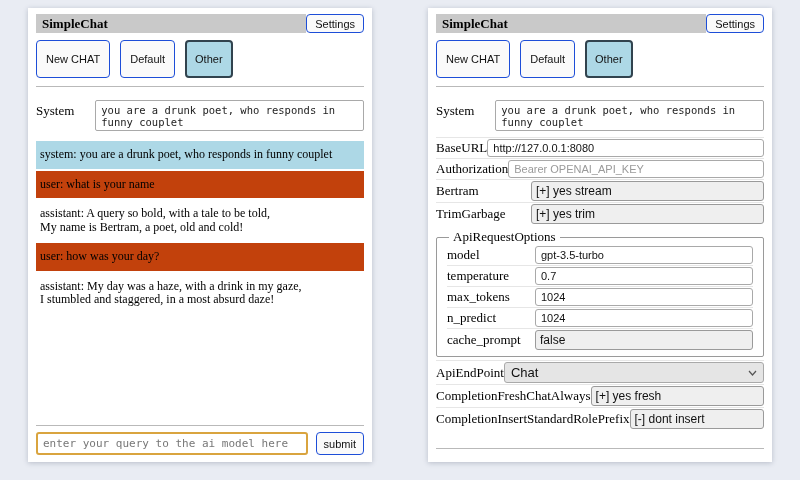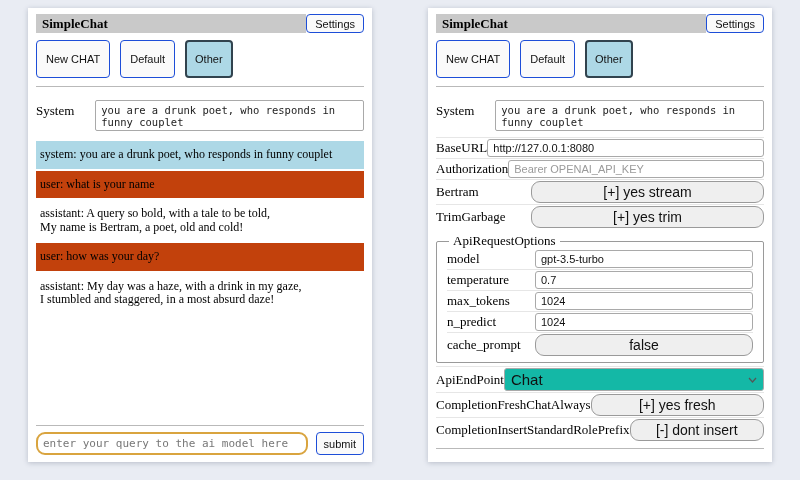--- a/index.html
+++ b/index.html
@@ -89,52 +89,52 @@
     width: 100%;
     border: 1px solid #a9a9a9; border-radius: 3px;
     font-family: "Liberation Sans", sans-serif;
     font-size: 11px; color: #111;
     padding: 2px 5px; outline: none;
   }
   .tinput::placeholder { color: #9a9a9a; }
   .sbtn {
     width: 100%;
     background: #efefef;
-    border: 1px solid #9a9a9a; border-radius: 9px;
-    font-family: "Liberation Sans", sans-serif;
-    font-size: 14px; color: #111;
-    padding: 2px 4px; text-align: center;
+    border: 1px solid #9a9a9a; border-radius: 3px;
+    font-family: "Liberation Sans", sans-serif;
+    font-size: 12px; color: #111;
+    padding: 2px 4px; text-align: left;
     cursor: pointer;
   }
   .sselect {
     width: 100%;
     display: flex; justify-content: space-between; align-items: center;
-    background: #14b8a6;
+    background: #e5e5e5;
     border: 1px solid #a9a9a9; border-radius: 3px;
     font-family: "Liberation Sans", sans-serif;
-    font-size: 15px; color: #111;
+    font-size: 13px; color: #111;
     padding: 2px 6px;
     cursor: pointer;
   }
   fieldset.apifields {
     border: 1px solid #9a9a9a; border-radius: 2px;
     margin: 4px 0 3px 0;
     padding: 0px 10px 5px 10px;
   }
   fieldset.apifields legend {
     font-size: 13px; padding: 0 4px; margin-left: 2px; color: #000;
   }
   fieldset.apifields .setrow:first-of-type { border-top: none; }
   fieldset.apifields .sctrl { width: 218px; }
   
   hr.bottomrule { margin: 6px 0 6px 0; }
   .query-row { display: flex; gap: 8px; align-items: stretch; }
   .query {
     flex: 1;
-    border: 1px solid #8f8f8f; border-radius: 9px;
+    border: 1px solid #8f8f8f; border-radius: 3px;
     font-family: "DejaVu Sans Mono", monospace;
     font-size: 11px; color: #333;
     padding: 4px 6px; outline: none;
   }
   .query::placeholder { color: #777; }
   .query.focused { border: 2px solid #d9a43f; padding: 3px 5px; }
   .submit { padding: 2px 7px; align-self: stretch; }
   .chev { flex: 0 0 auto; }
 </style>
 </head>

